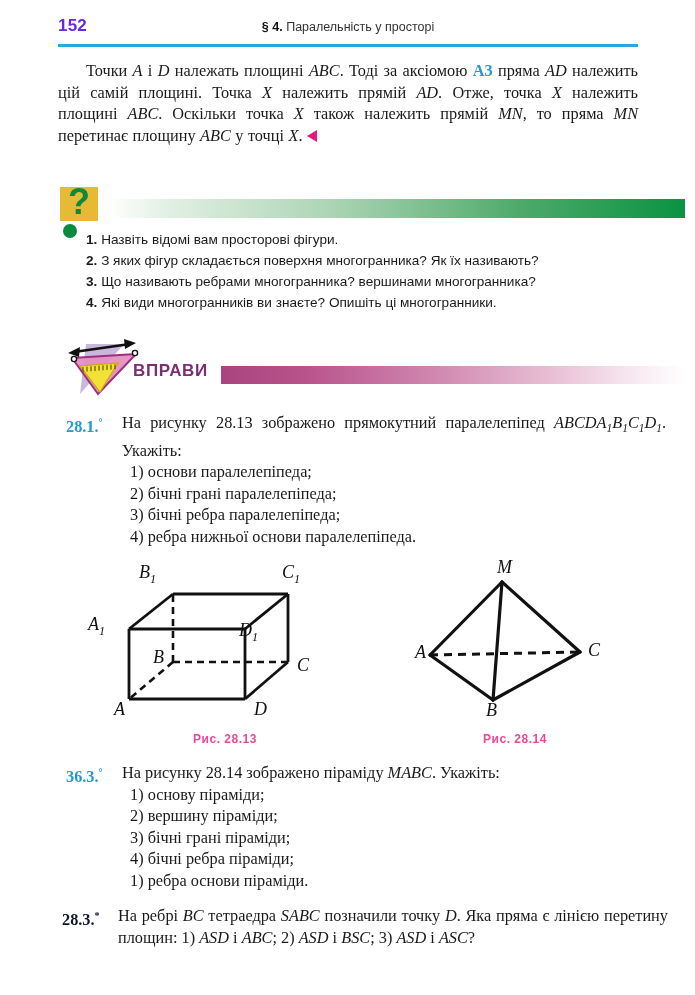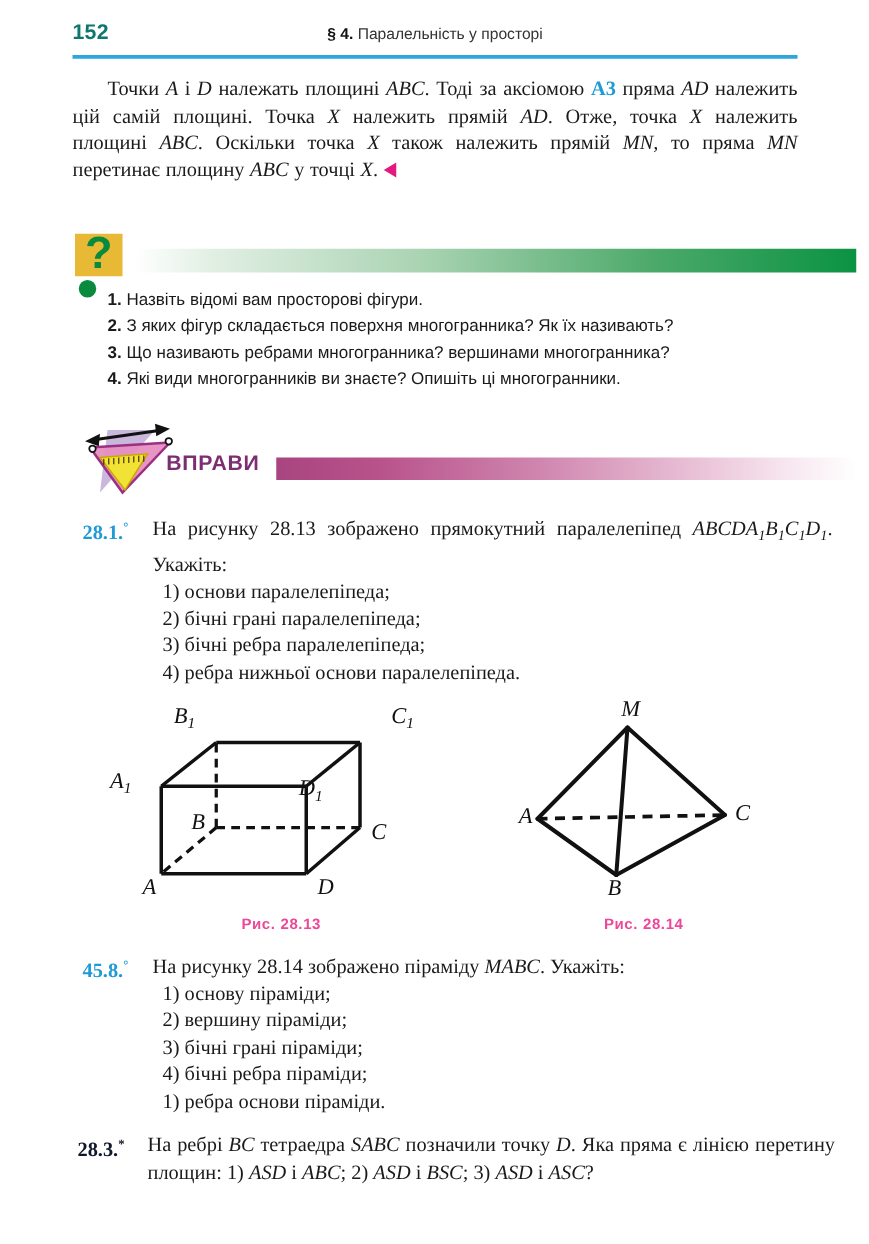--- a/index.html
+++ b/index.html
@@ -25,21 +25,21 @@
     height: 30px;
   }
   .page-number {
     position: absolute;
     left: 0;
     top: 0;
     font-family: "Liberation Sans", "DejaVu Sans", sans-serif;
     font-weight: bold;
     font-size: 17px;
     letter-spacing: 0.2px;
-    color: #0f766e;
+    color: #6d28d9;
   }
   .header-center {
     position: absolute;
     left: 0;
     right: 0;
     top: 4px;
     text-align: center;
     font-family: "Liberation Sans", "DejaVu Sans", sans-serif;
     font-size: 12.5px;
     color: #333;
@@ -338,21 +338,21 @@
       <line x1="24" y1="147" x2="140" y2="147"></line>
     </g>
 
     <g stroke="#111" stroke-width="2.8" fill="none">
       <line x1="183" y1="42" x2="183" y2="110"></line>
       <line x1="140" y1="147" x2="183" y2="110"></line>
     </g>
   </svg>
 
   <div class="fig-label" style="left:139px;top:10px;"><span>B</span><span class="sb">1</span></div>
-  <div class="fig-label" style="left:282px;top:10px;margin-left:31px;"><span>C</span><span class="sb">1</span></div>
+  <div class="fig-label" style="left:282px;top:10px;"><span>C</span><span class="sb">1</span></div>
   <div class="fig-label" style="left:88px;top:62px;"><span>A</span><span class="sb">1</span></div>
   <div class="fig-label" style="left:239px;top:68px;"><span>D</span><span class="sb">1</span></div>
   <div class="fig-label" style="left:153px;top:95px;">B</div>
   <div class="fig-label" style="left:297px;top:103px;">C</div>
   <div class="fig-label" style="left:114px;top:147px;">A</div>
   <div class="fig-label" style="left:254px;top:147px;">D</div>
 
   <svg width="220" height="175" viewBox="0 0 220 175" style="position:absolute;left:405px;top:0;">
 
     <line x1="25" y1="103" x2="175" y2="100" stroke="#111" stroke-width="3" stroke-dasharray="8,6"></line>
@@ -369,21 +369,21 @@
   <div class="fig-label" style="left:497px;top:5px;">M</div>
   <div class="fig-label" style="left:415px;top:90px;">A</div>
   <div class="fig-label" style="left:588px;top:88px;">C</div>
   <div class="fig-label" style="left:486px;top:148px;">B</div>
 
   <div class="fig-caption" id="cap-2813">Рис. 28.13</div>
   <div class="fig-caption" id="cap-2814">Рис. 28.14</div>
 </div>
 
 <div class="ex" id="ex282">
-  <span class="ex-num blue"><span>45.8.</span><sup>°</sup></span>
+  <span class="ex-num blue"><span>36.3.</span><sup>°</sup></span>
   <div class="ex-lead nj">
     <span>На рисунку 28.14 зображено піраміду </span><i>MABC</i><span>. Укажіть:</span>
   </div>
   <div class="ex-sub">1) основу піраміди;</div>
   <div class="ex-sub">2) вершину піраміди;</div>
   <div class="ex-sub">3) бічні грані піраміди;</div>
   <div class="ex-sub">4) бічні ребра піраміди;</div>
   <div class="ex-sub">1) ребра основи піраміди.</div>
 </div>
 

